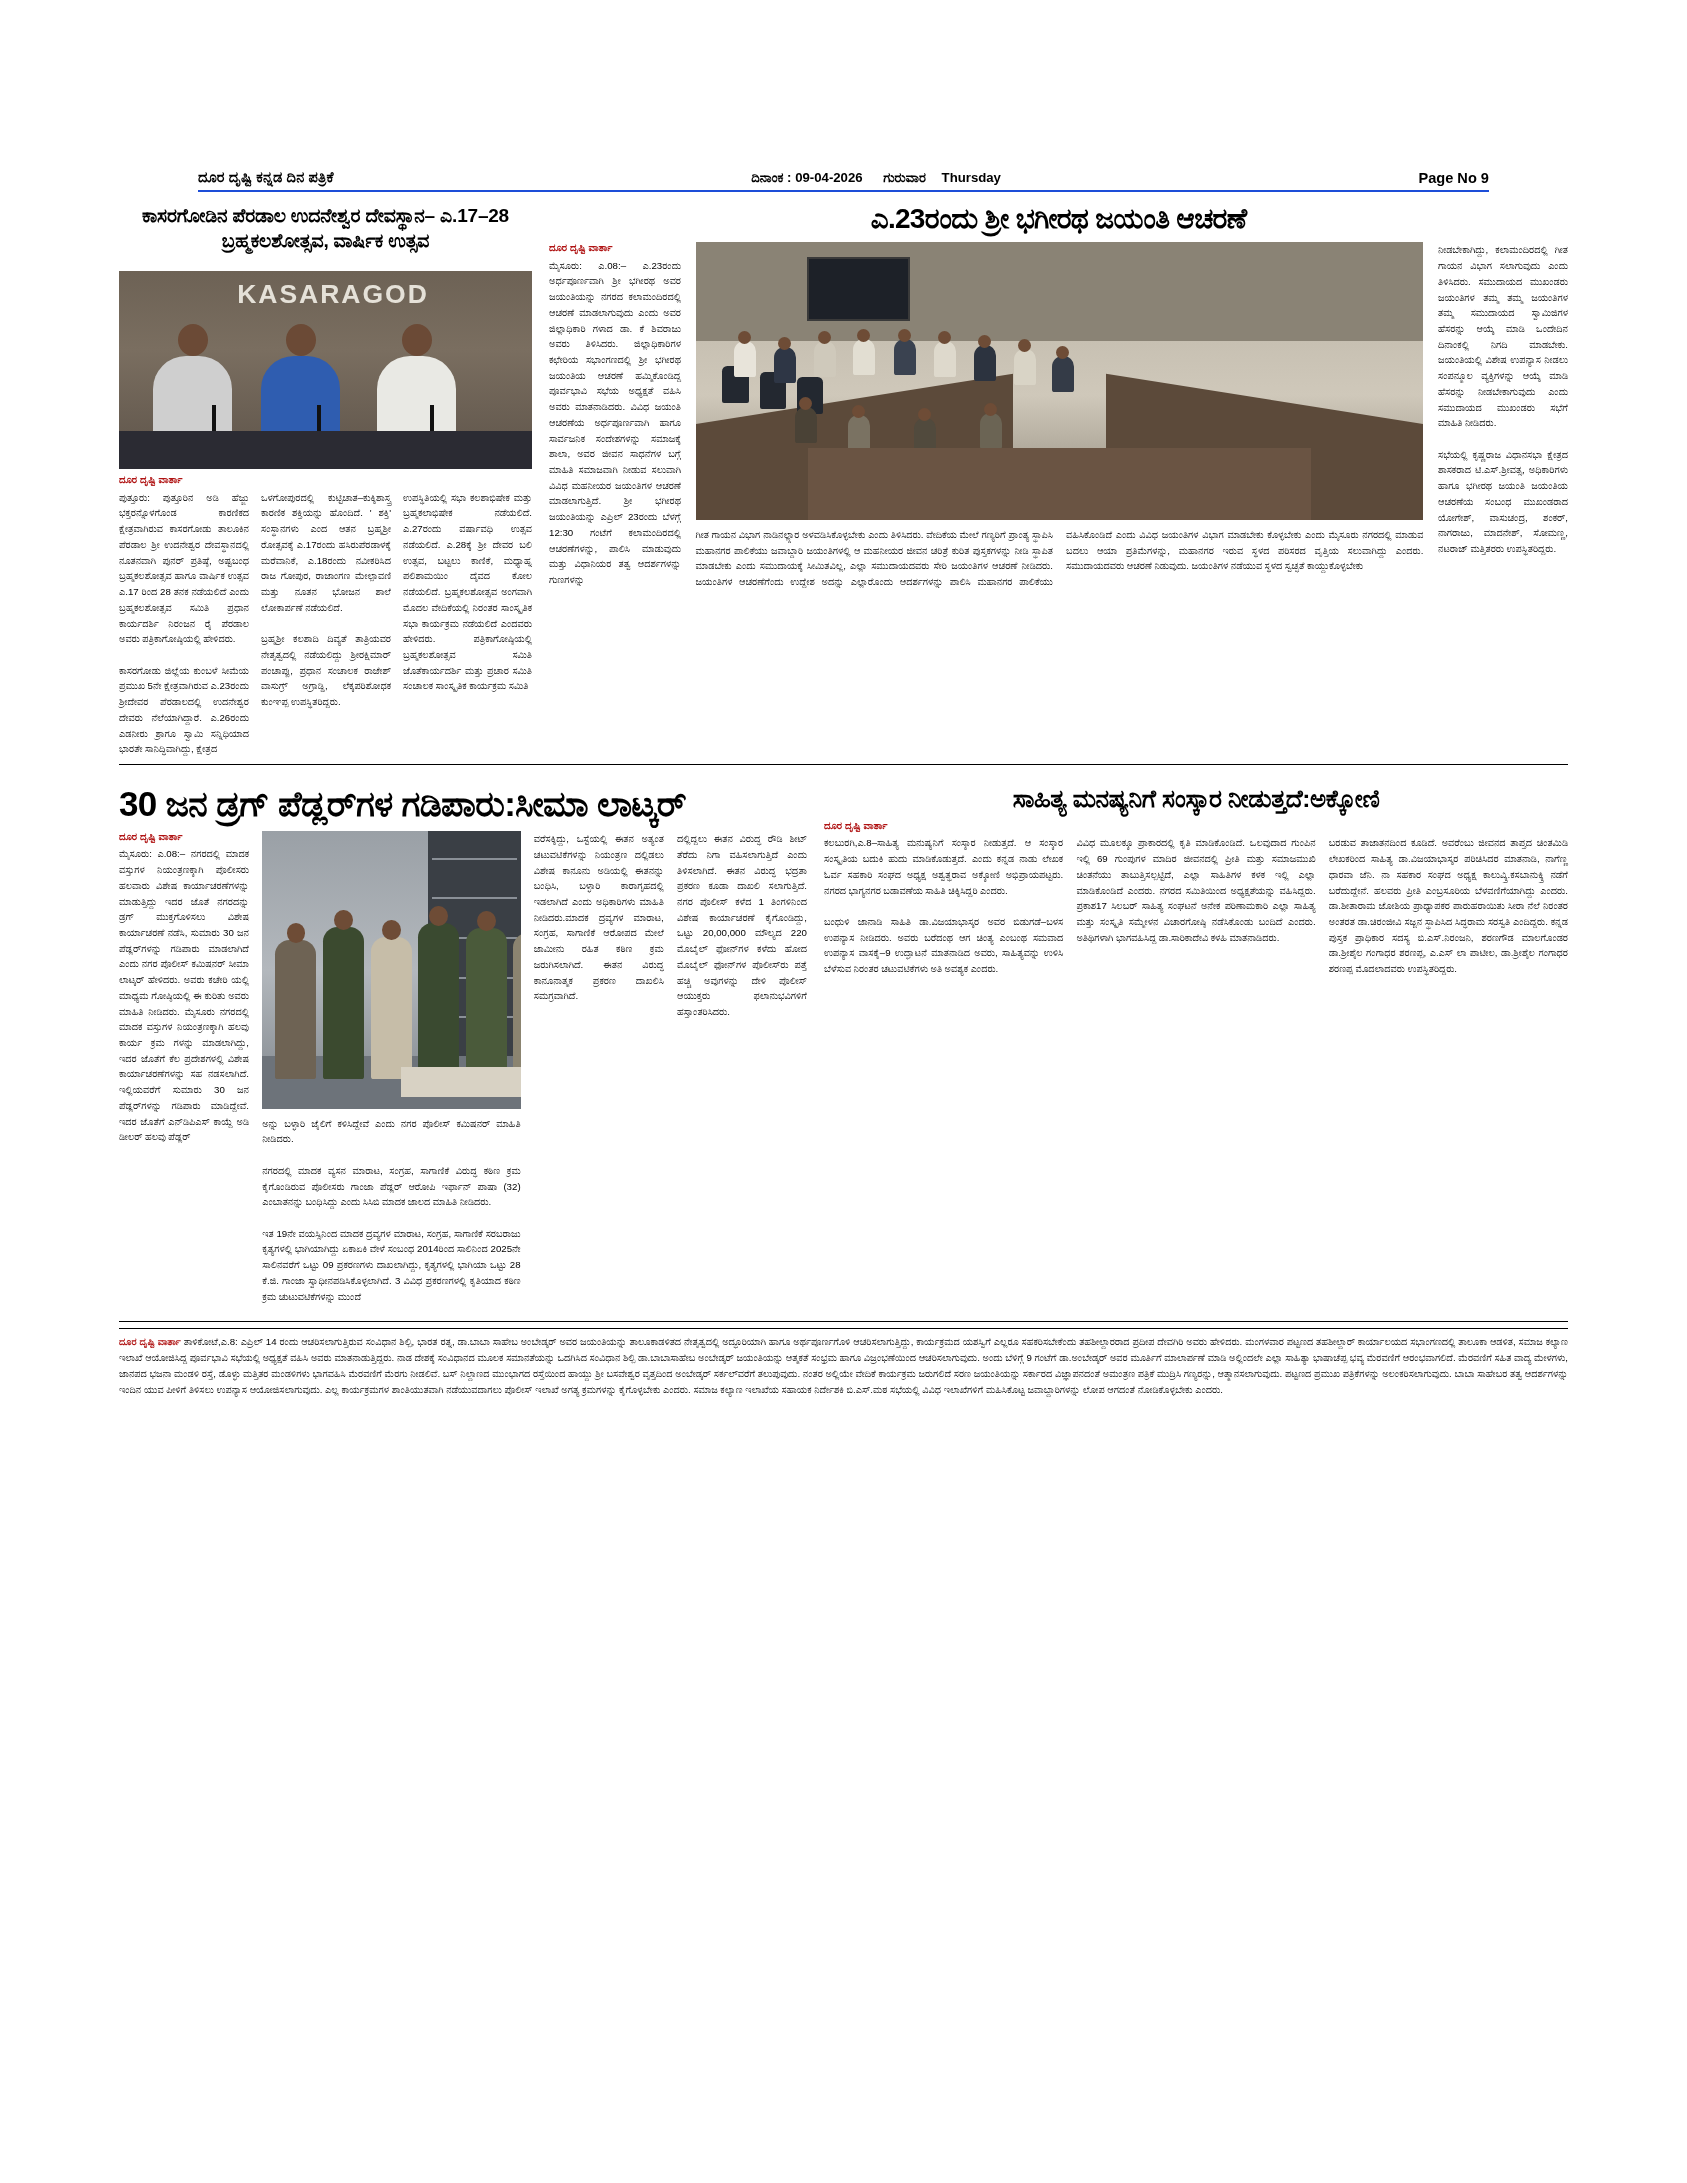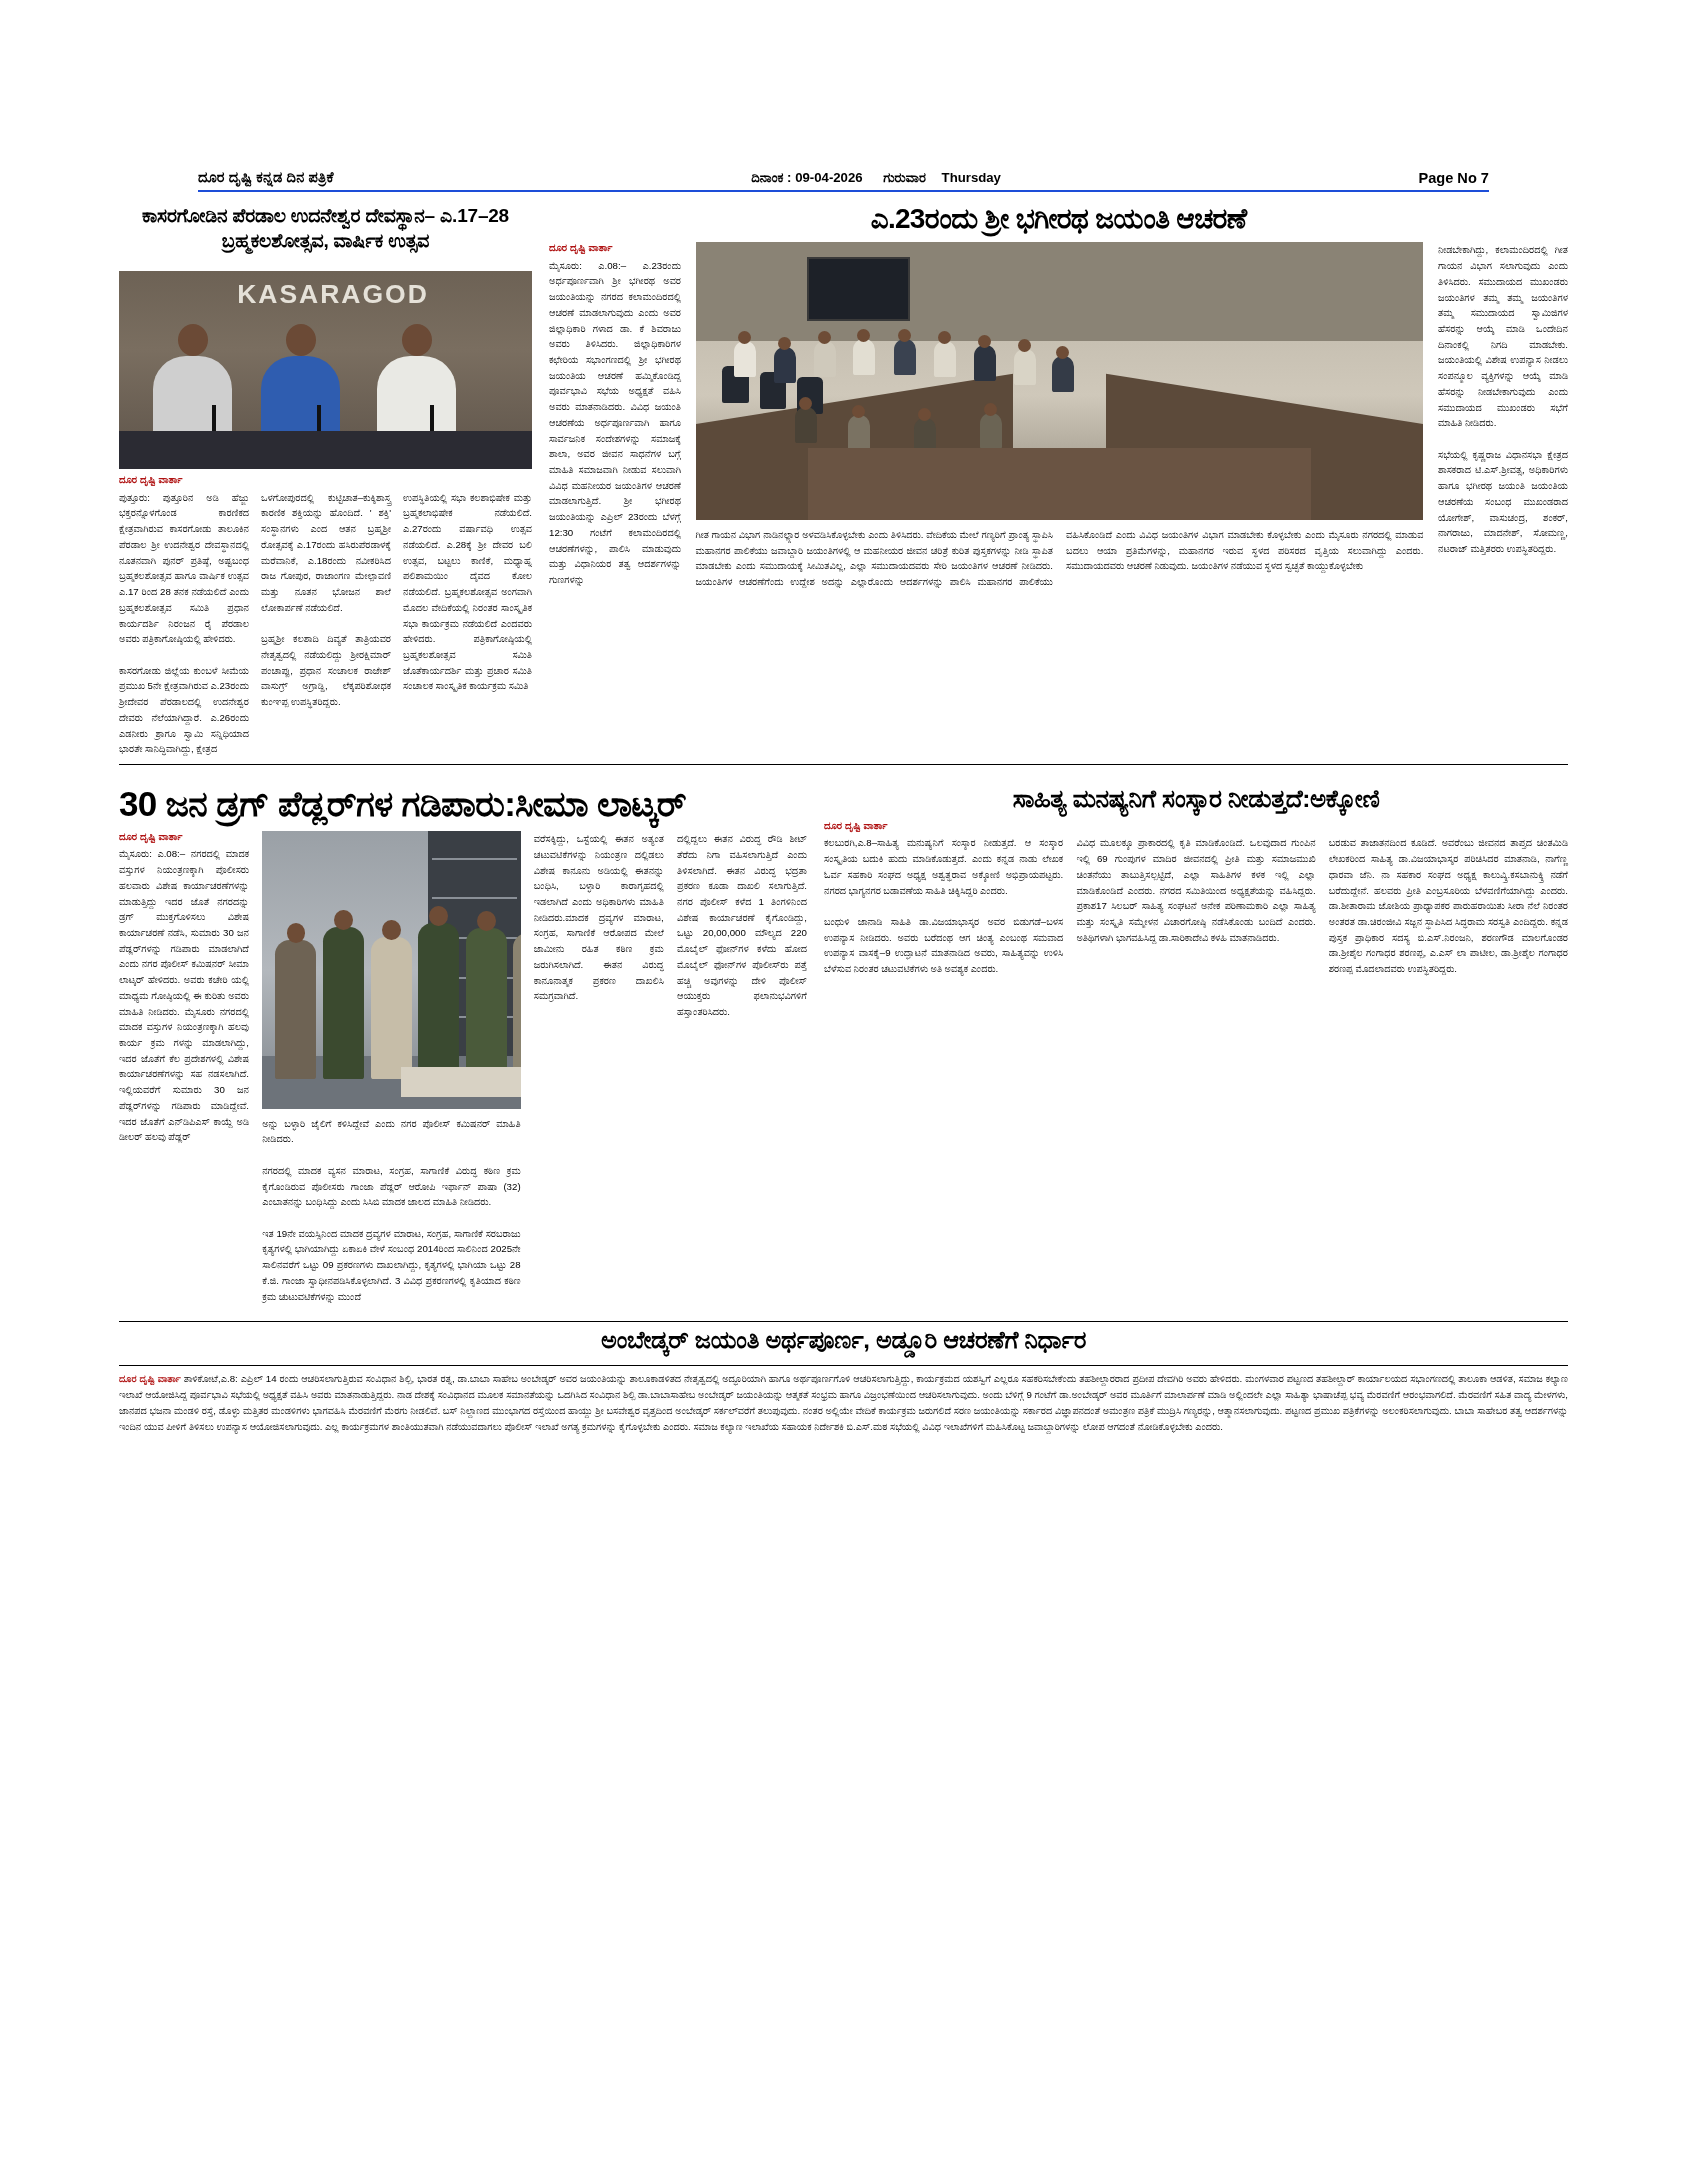--- a/index.html
+++ b/index.html
@@ -205,21 +205,21 @@
 
 <div class="page">
 
   <div class="masthead">
     <div class="mh-left">ದೂರ ದೃಷ್ಟಿ ಕನ್ನಡ ದಿನ ಪತ್ರಿಕೆ</div>
     <div class="mh-mid">
       <span>ದಿನಾಂಕ : 09-04-2026</span>
       <span style="margin-left:17px">ಗುರುವಾರ</span>
       <span class="day-en">Thursday</span>
     </div>
-    <div class="mh-right">Page No  7</div>
+    <div class="mh-right">Page No  9</div>
   </div>
 
   <div class="top-region">
 
     <div class="left-block">
       <div class="left-head">ಕಾಸರಗೋಡಿನ ಪೆರಡಾಲ ಉದನೇಶ್ವರ ದೇವಸ್ಥಾನ– ಎ.17–28 ಬ್ರಹ್ಮಕಲಶೋತ್ಸವ, ವಾರ್ಷಿಕ ಉತ್ಸವ</div>
 
       <div class="photo ph1">
         <div class="banner-text">KASARAGOD</div>
         <div class="p p1">
@@ -368,21 +368,20 @@
 
 ಬಂಧುಳಿ ಜಾನಾಡಿ ಸಾಹಿತಿ ಡಾ.ವಿಜಯಾಭಾಸ್ಕರ ಅವರ ಬಿಡುಗಡೆ–ಬಳಸ ಉಪನ್ಯಾಸ ನೀಡಿದರು. ಅವರು ಬರೆದಂಥ ಆಗ ಚಿಂತ್ಯ ಎಂಬಂಥ ಸಮವಾದ ಉಪನ್ಯಾಸ ವಾಸಕೈ–9 ಉದ್ಘಾಟನೆ ಮಾತನಾಡಿದ ಅವರು, ಸಾಹಿತ್ಯವನ್ನು ಉಳಿಸಿ ಬೆಳೆಸುವ ನಿರಂತರ ಚಟುವಟಿಕೆಗಳು ಅತಿ ಅವಶ್ಯಕ ಎಂದರು.</div>
         <div class="mrc body-col" style="white-space:pre-wrap">ವಿವಿಧ ಮೂಲಕ್ಕೂ ಪ್ರಾಕಾರದಲ್ಲಿ ಕೃತಿ ಮಾಡಿಕೊಂಡಿದೆ. ಒಲವುದಾದ ಗುಂಪಿನ ಇಲ್ಲಿ 69 ಗುಂಪುಗಳ ಮಾದಿರ ಜೀವನದಲ್ಲಿ ಪ್ರೀತಿ ಮತ್ತು ಸಮಾಜಮುಖಿ ಚಿಂತನೆಯು ತಾಬುತ್ತಿಸಲ್ಪಟ್ಟಿದೆ, ಎಲ್ಲಾ ಸಾಹಿತಿಗಳ ಕಳಕ ಇಲ್ಲಿ ಎಲ್ಲಾ ಮಾಡಿಕೊಂಡಿದೆ ಎಂದರು. ನಗರದ ಸಮಿತಿಯಿಂದ ಅಧ್ಯಕ್ಷತೆಯನ್ನು ವಹಿಸಿದ್ದರು. ಪ್ರಕಾಶ17 ಸಿಲಬರ್ ಸಾಹಿತ್ಯ ಸಂಘಟನೆ ಅನೇಕ ಪರಿಣಾಮಕಾರಿ ಎಲ್ಲಾ ಸಾಹಿತ್ಯ ಮತ್ತು ಸಂಸ್ಕೃತಿ ಸಮ್ಮೇಳನ ವಿಚಾರಗೋಷ್ಠಿ ನಡೆಸಿಕೊಂಡು ಬಂದಿದೆ ಎಂದರು. ಅತಿಥಿಗಳಾಗಿ ಭಾಗವಹಿಸಿದ್ದ ಡಾ.ಸಾರಿಕಾದೇವಿ ಕಳಹಿ ಮಾತನಾಡಿದರು.</div>
         <div class="mrc body-col" style="white-space:pre-wrap">ಬರಡುವ ತಾಜಾತನದಿಂದ ಕೂಡಿದೆ. ಅವರೆಂಬು ಜೀವನದ ತಾಪ್ತದ ಚಿಂತಮಿಡಿ ಲೇಖಕರಿಂದ ಸಾಹಿತ್ಯ ಡಾ.ವಿಜಯಾಭಾಸ್ಕರ ಪರಿಚಿಸಿದರ ಮಾತನಾಡಿ, ನಾಗೆಣ್ಣ ಧಾರವಾ ಜೆನಿ. ನಾ ಸಹಕಾರ ಸಂಘದ ಅಧ್ಯಕ್ಷ ಕಾಲುವ್ಕ್ರಿ.ಕಸಬಾನುಕ್ಕ್ರಿ ನಡೆಗೆ ಬರೆದುದ್ದೇನೆ. ಹಲವರು ಪ್ರೀತಿ ಎಂಬ್ರಸೂರಿಯ ಬೆಳವಣಿಗೆಯಾಗಿದ್ದು ಎಂದರು. ಡಾ.ಶೀತಾರಾಮ ಜೋಶಿಯ ಪ್ರಾಧ್ಯಾಪಕರ ಪಾರುಹರಾಯಿತು ಸೀರಾ ನೆಲೆ ನಿರಂತರ ಅಂತರತ ಡಾ.ಚಿರಂಜೀವಿ ಸಜ್ಜನ ಸ್ಥಾಪಿಸಿದ ಸಿದ್ಧರಾಮ ಸರಸ್ವತಿ ಎಂದಿದ್ದರು. ಕನ್ನಡ ಪುಸ್ತಕ ಪ್ರಾಧಿಕಾರ ಸದಸ್ಯ ಬಿ.ಎಸ್.ನಿರಂಜನಿ, ಶರಣಗೌಡ ಮಾಲಗೊಂಡರ ಡಾ.ಶ್ರೀಶೈಲ ಗಂಗಾಧರ ಶರಣಪ್ಪ, ಎ.ಎಸ್‌ ಲಾ ಪಾಟೀಲ, ಡಾ.ಶ್ರೀಶೈಲ ಗಂಗಾಧರ ಶರಣಪ್ಪ ಮೊದಲಾದವರು ಉಪಸ್ಥಿತರಿದ್ದರು.</div>
       </div>
     </div>
   </div>
 
   <div class="bottom-region">
     <div class="divline"></div>
-    <div class="bottom-head">ಅಂಬೇಡ್ಕರ್ ಜಯಂತಿ ಅರ್ಥಪೂರ್ಣ, ಅಡ್ಡೂರಿ ಆಚರಣೆಗೆ ನಿರ್ಧಾರ</div>
     <div class="divline-thin"></div>
     <div class="bottom-body">
       <span class="byline-inline">ದೂರ ದೃಷ್ಟಿ ವಾರ್ತಾ</span>
       <span>ತಾಳಿಕೋಟೆ,ಎ.8: ಎಪ್ರಿಲ್ 14 ರಂದು ಆಚರಿಸಲಾಗುತ್ತಿರುವ ಸಂವಿಧಾನ ಶಿಲ್ಪಿ, ಭಾರತ ರತ್ನ, ಡಾ.ಬಾಬಾ ಸಾಹೇಬ ಅಂಬೇಡ್ಕರ್ ಅವರ ಜಯಂತಿಯನ್ನು ತಾಲೂಕಾಡಳಿತದ ನೇತೃತ್ವದಲ್ಲಿ ಅದ್ಧೂರಿಯಾಗಿ ಹಾಗೂ ಅರ್ಥಪೂರ್ಣಗೊಳಿ ಆಚರಿಸಲಾಗುತ್ತಿದ್ದು, ಕಾರ್ಯಕ್ರಮದ ಯಶಸ್ವಿಗೆ ಎಲ್ಲರೂ ಸಹಕರಿಸಬೇಕೆಂದು ತಹಶೀಲ್ದಾರರಾದ ಪ್ರದೀಪ ದೇವಗಿರಿ ಅವರು ಹೇಳಿದರು. ಮಂಗಳವಾರ ಪಟ್ಟಣದ ತಹಶೀಲ್ದಾರ್ ಕಾರ್ಯಾಲಯದ ಸಭಾಂಗಣದಲ್ಲಿ ತಾಲೂಕಾ ಆಡಳಿತ, ಸಮಾಜ ಕಲ್ಯಾಣ ಇಲಾಖೆ ಆಯೋಜಿಸಿದ್ದ ಪೂರ್ವಭಾವಿ ಸಭೆಯಲ್ಲಿ ಅಧ್ಯಕ್ಷತೆ ವಹಿಸಿ ಅವರು ಮಾತನಾಡುತ್ತಿದ್ದರು. ನಾಡ ದೇಶಕ್ಕೆ ಸಂವಿಧಾನದ ಮೂಲಕ ಸಮಾನತೆಯನ್ನು ಒದಗಿಸಿದ ಸಂವಿಧಾನ ಶಿಲ್ಪಿ ಡಾ.ಬಾಬಾಸಾಹೇಬ ಅಂಬೇಡ್ಕರ್ ಜಯಂತಿಯನ್ನು ಆತ್ಮಕತೆ ಸಂಭ್ರಮ ಹಾಗೂ ವಿಜ್ರಂಭಣೆಯಿಂದ ಆಚರಿಸಲಾಗುವುದು. ಅಂದು ಬೆಳಿಗ್ಗೆ 9 ಗಂಟೆಗೆ ಡಾ.ಅಂಬೇಡ್ಕರ್ ಅವರ ಮೂರ್ತಿಗೆ ಮಾಲಾರ್ಪಣೆ ಮಾಡಿ ಅಲ್ಲಿಂದಲೇ ಎಲ್ಲಾ ಸಾಹಿತ್ಯಾ ಭಾಷಾಚೆಪ್ಪ ಭವ್ಯ ಮೆರವಣಿಗೆ ಆರಂಭವಾಗಲಿದೆ. ಮೆರವಣಿಗೆ ಸಹಿತ ವಾದ್ಯ ಮೇಳಗಳು, ಜಾನಪದ ಭಜನಾ ಮಂಡಳಿ ರಸ್ತೆ, ಡೊಳ್ಳು ಮತ್ತಿತರ ಮಂಡಳಿಗಳು ಭಾಗವಹಿಸಿ ಮೆರವಣಿಗೆ ಮೆರಗು ನೀಡಲಿವೆ. ಬಸ್ ನಿಲ್ದಾಣದ ಮುಂಭಾಗದ ರಸ್ತೆಯಿಂದ ಹಾಯ್ದು ಶ್ರೀ ಬಸವೇಶ್ವರ ವೃತ್ತದಿಂದ ಅಂಬೇಡ್ಕರ್ ಸರ್ಕಲ್‌ವರೆಗೆ ತಲುಪುವುದು. ನಂತರ ಅಲ್ಲಿಯೇ ವೇದಿಕೆ ಕಾರ್ಯಕ್ರಮ ಜರುಗಲಿದೆ ಸರಣ ಜಯಂತಿಯನ್ನು ಸರ್ಕಾರದ ವಿಜ್ಞಾಪನದಂತೆ ಅಮಂತ್ರಣ ಪತ್ರಿಕೆ ಮುದ್ರಿಸಿ ಗಣ್ಯರನ್ನು, ಆತ್ಮಾನಸಲಾಗುವುದು. ಪಟ್ಟಣದ ಪ್ರಮುಖ ಪತ್ರಿಕೆಗಳನ್ನು ಅಲಂಕರಿಸಲಾಗುವುದು. ಬಾಬಾ ಸಾಹೇಬರ ತತ್ವ ಆದರ್ಶಗಳನ್ನು ಇಂದಿನ ಯುವ ಪೀಳಿಗೆ ತಿಳಿಸಲು ಉಪನ್ಯಾಸ ಆಯೋಜಿಸಲಾಗುವುದು. ಎಲ್ಲ ಕಾರ್ಯಕ್ರಮಗಳ ಶಾಂತಿಯುತವಾಗಿ ನಡೆಯುವದಾಗಲು ಪೊಲೀಸ್ ಇಲಾಖೆ ಅಗತ್ಯ ಕ್ರಮಗಳನ್ನು ಕೈಗೊಳ್ಳಬೇಕು ಎಂದರು. ಸಮಾಜ ಕಲ್ಯಾಣ ಇಲಾಖೆಯ ಸಹಾಯಕ ನಿರ್ದೇಶಕಿ ಬಿ.ಎಸ್.ಮಠ ಸಭೆಯಲ್ಲಿ ವಿವಿಧ ಇಲಾಖೆಗಳಿಗೆ ಮಹಿಸಿಕೊಟ್ಟ ಜವಾಬ್ದಾರಿಗಳನ್ನು ಲೋಪ ಆಗದಂತೆ ನೋಡಿಕೊಳ್ಳಬೇಕು ಎಂದರು.</span>
     </div>
   </div>
 
 </div>
 
 

